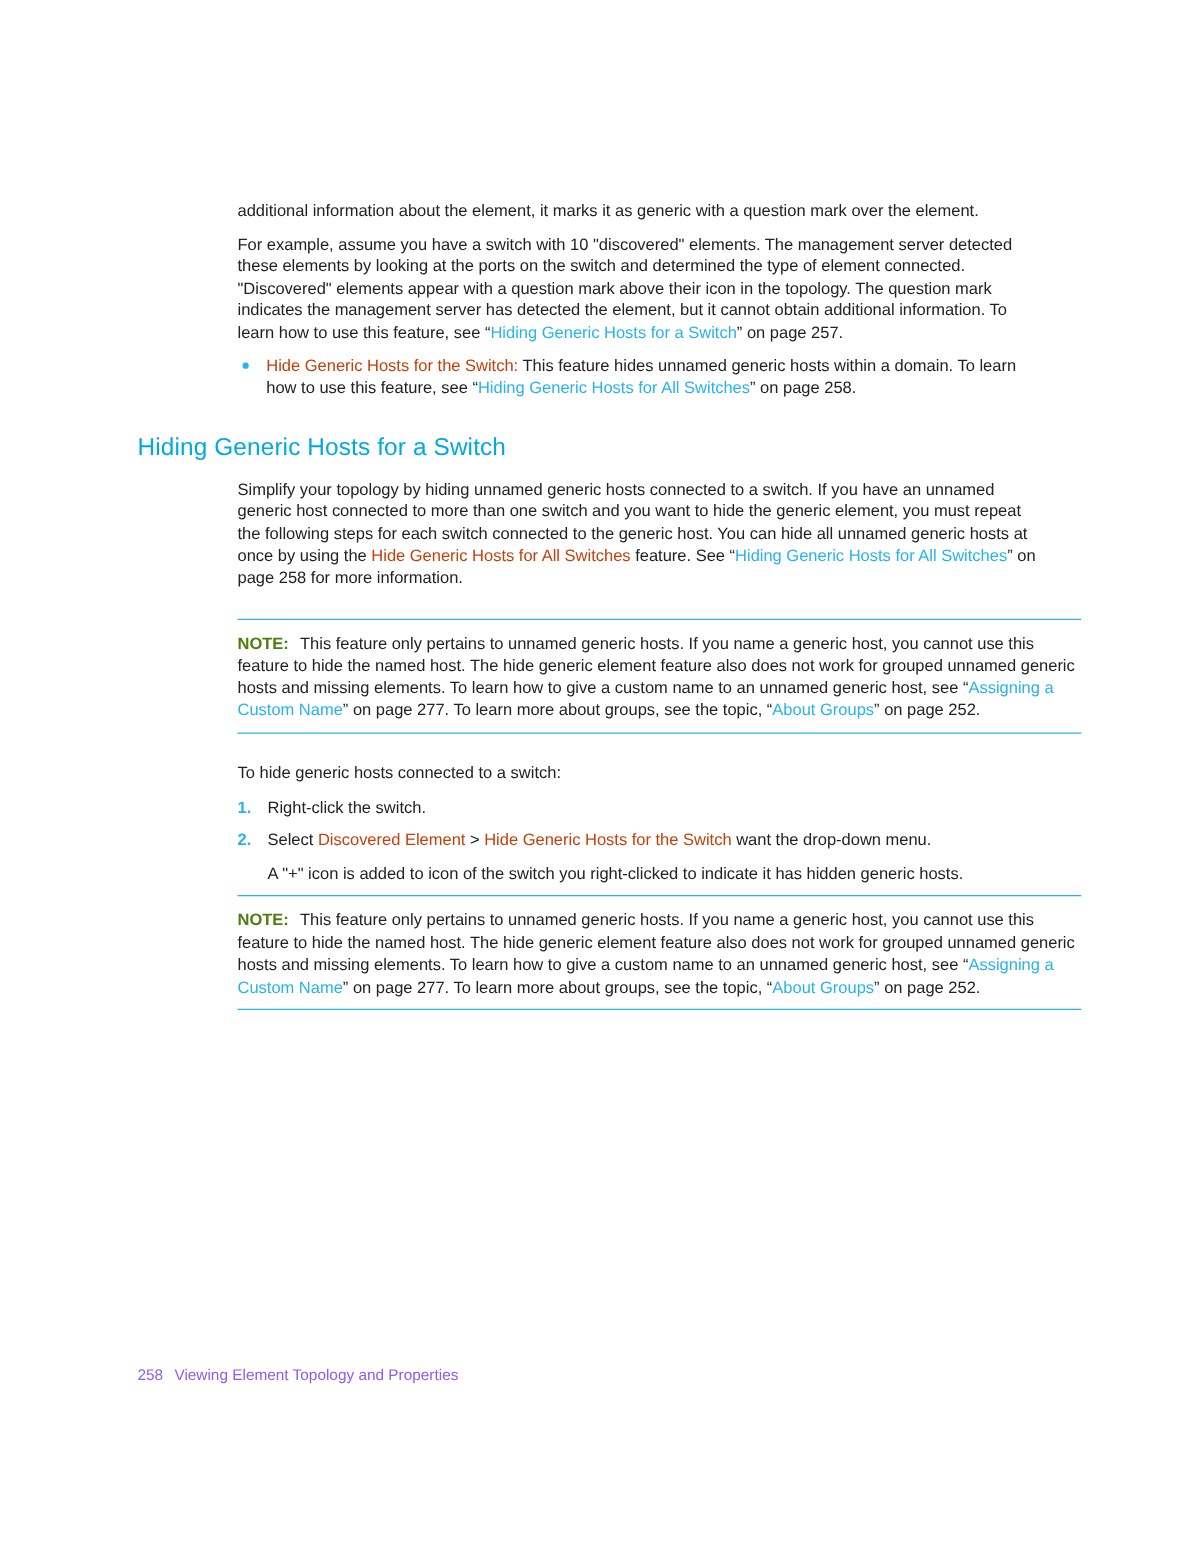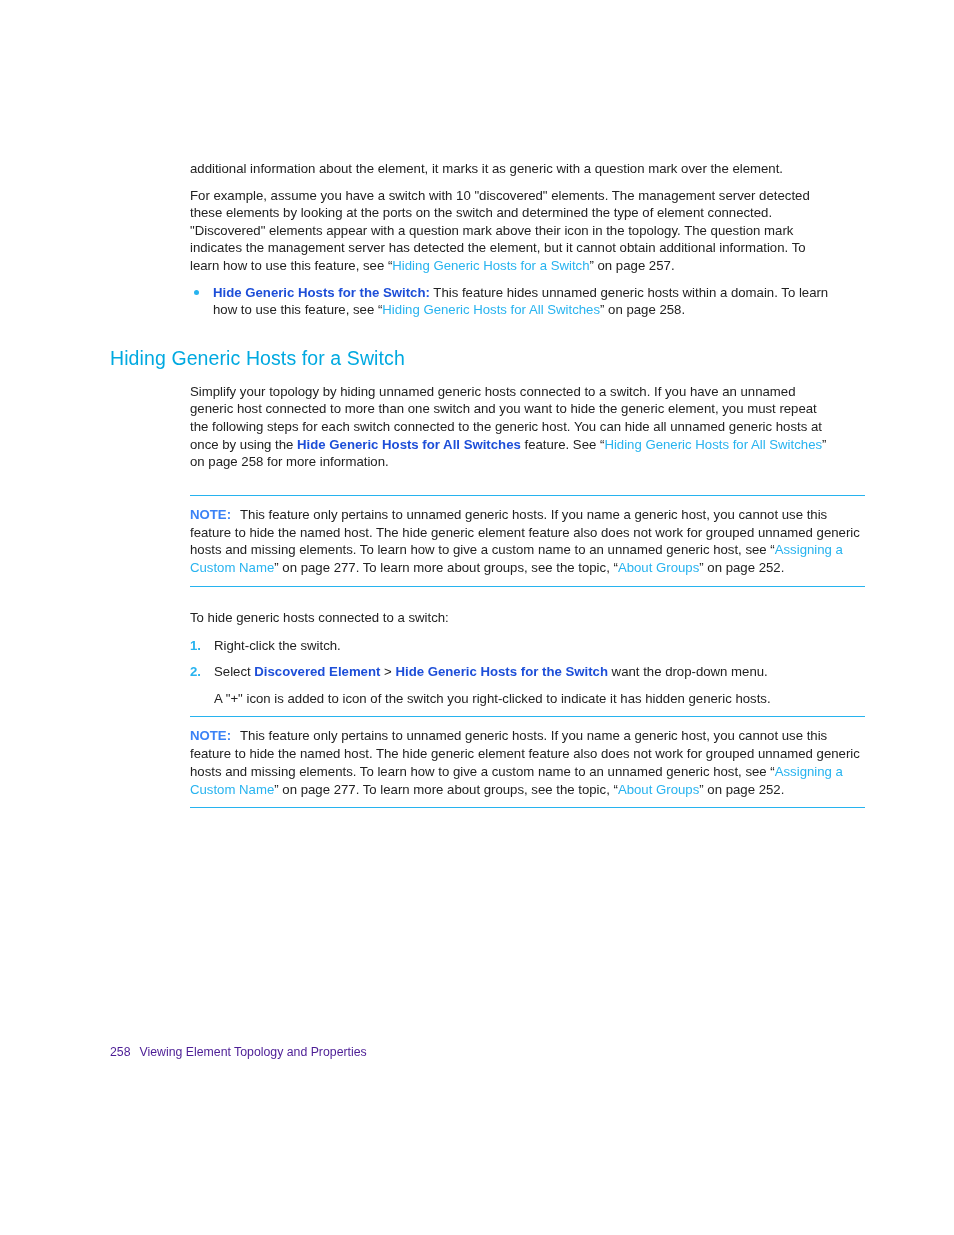--- a/index.html
+++ b/index.html
@@ -51,21 +51,21 @@
   h2.section-heading {
     margin: 27px 0 13px 0;
     padding: 0;
     font-size: 19.5px;
     line-height: 24px;
     font-weight: normal;
     color: #00a9e0;
     letter-spacing: 0.1px;
   }
 
-  strong, .b { font-weight: bold; color: #1d4ed8; }
+  strong, .b { font-weight: normal; color: #c2410c; }
   .lnk { color: #27b3ef; }
 
   
   ul.bullets {
     list-style: none;
     margin: 0;
     padding: 0;
     margin-left: 80px;
     width: 645px;
   }
@@ -118,35 +118,35 @@
     border-bottom: 1.6px solid #27b3ef;
     padding: 10px 0 9px 0;
   }
   .note p {
     margin: 0;
     font-size: 13.2px;
     line-height: 17.8px;
   }
   .note .note-label {
     font-weight: bold;
-    color: #3b82f6;
+    color: #4d7c0f;
     margin-right: 9px;
   }
 
   .gap-before-note { margin-top: 24px; }
   .gap-after-note  { margin-top: 22px; }
 
   
   .footer {
     position: absolute;
     left: 110px;
-    top: 1044px;
+    top: 1092px;
     font-size: 12.3px;
     line-height: 16px;
-    color: #4c1d95;
+    color: #8b5cf6;
     white-space: nowrap;
   }
   .footer .page-no { margin-right: 9px; }
 </style>
 </head>
 <body>
 
 <div class="page">
 
   <div class="content">

